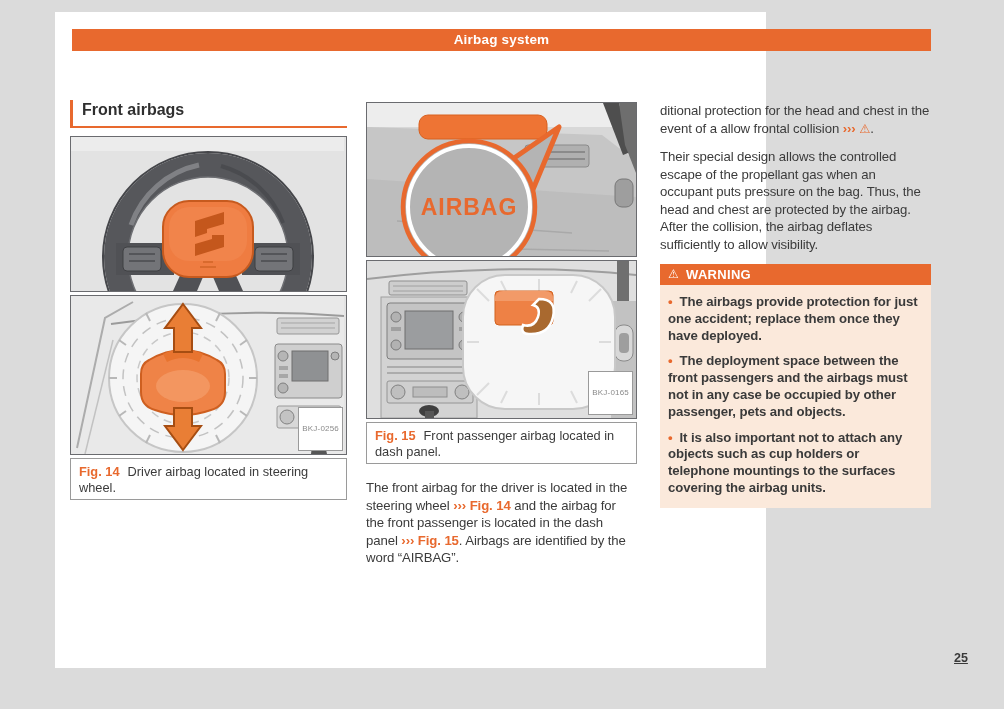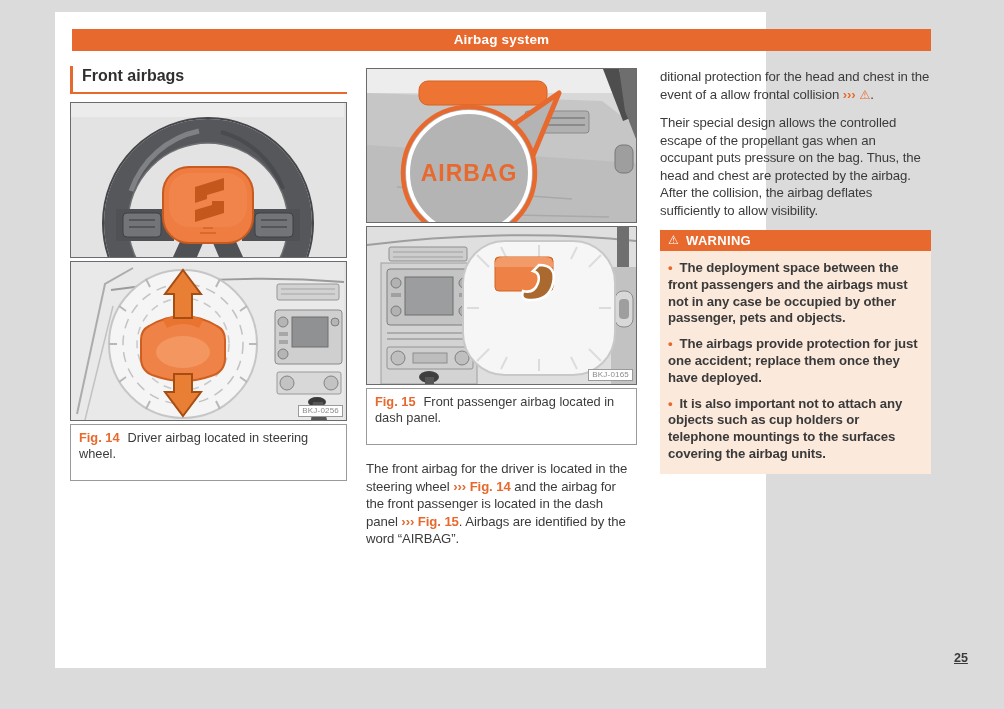--- a/index.html
+++ b/index.html
@@ -14,43 +14,43 @@
     position:absolute; left:55px; top:12px; width:711px; height:656px;
     background:#FFFFFF;
   }
   
   .header-bar {
     position:absolute; left:17px; top:17px; width:859px; height:22px;
     background:#E8692E; color:#FFFFFF; text-align:center;
     font-size:13.5px; font-weight:bold; line-height:22px; letter-spacing:.2px;
   }
   
-  .col { position:absolute; }
+  .col { position:absolute;margin-top:34px; }
   .col-left  { left:15px;  top:54px; width:277px; }
   .col-mid   { left:311px; top:56px; width:271px; }
   .col-right { left:605px; top:56px; width:271px; }
 
   .section-heading {
     border-left:3px solid #E8692E; border-bottom:2px solid #E8692E;
     padding:1px 0 7px 9px; font-size:16px; font-weight:bold; color:#2F2F2F;
   }
   
   .figure { margin-top:8px; }
   .fig-img {
     position:relative; border:1px solid #6A6B6F; background:#E3E3E3;
     line-height:0; margin-bottom:3px;
   }
   .fig-img svg { display:block; }
   .img-tag {
     position:absolute; right:3px; bottom:3px; background:#FFFFFF;
     border:1px solid #9A9A9A; color:#8A8A8A; font-size:8px; line-height:10px;
-    padding:0 3px; letter-spacing:.2px;
+    padding:16px 3px; letter-spacing:.2px;
   }
   .fig-caption {
-    border:1px solid #9A9A9A; background:#FFFFFF; padding:5px 8px 18px;
+    border:1px solid #9A9A9A; background:#FFFFFF; padding:5px 8px 3px;
     font-size:12.8px; line-height:16px; color:#3B3B3B; margin-top:0px;
   }
   .fig-label { color:#E8692E; font-weight:bold; margin-right:8px; }
   
   .bodytext { margin-top:15px; }
   .para { font-size:13.2px; line-height:17.5px; margin-bottom:10px; letter-spacing:-.1px; }
   .para:last-child { margin-bottom:0; }
   .seg-ref { color:#E8692E; font-weight:bold; }
   .seg-warn { color:#E8692E; font-size:12.5px; }
   
@@ -255,22 +255,22 @@
         <p class="para"><span>ditional protection for the head and chest in the event of a allow frontal collision </span><span class="seg-ref">››› </span><span class="seg-warn">⚠</span><span>.</span></p>
         <p class="para"><span>Their special design allows the controlled escape of the propellant gas when an occupant puts pressure on the bag. Thus, the head and chest are protected by the airbag. After the collision, the airbag deflates sufficiently to allow visibility.</span></p>
       </div>
 
       <div class="warning-box">
         <div class="warn-header">
           <span class="tri">⚠</span>
           <span>WARNING</span>
         </div>
         <div class="warn-body">
+          <div class="warn-item"><span class="warn-bullet">•</span><span>The airbags provide protection for just one accident; replace them once they have deployed.</span></div>
           <div class="warn-item"><span class="warn-bullet">•</span><span>The deployment space between the front passengers and the airbags must not in any case be occupied by other passenger, pets and objects.</span></div>
-          <div class="warn-item"><span class="warn-bullet">•</span><span>The airbags provide protection for just one accident; replace them once they have deployed.</span></div>
           <div class="warn-item"><span class="warn-bullet">•</span><span>It is also important not to attach any objects such as cup holders or telephone mountings to the surfaces covering the airbag units.</span></div>
         </div>
       </div>
     </div>
 
   </div>
 
   <div class="page-number">25</div>
 </div>
 

